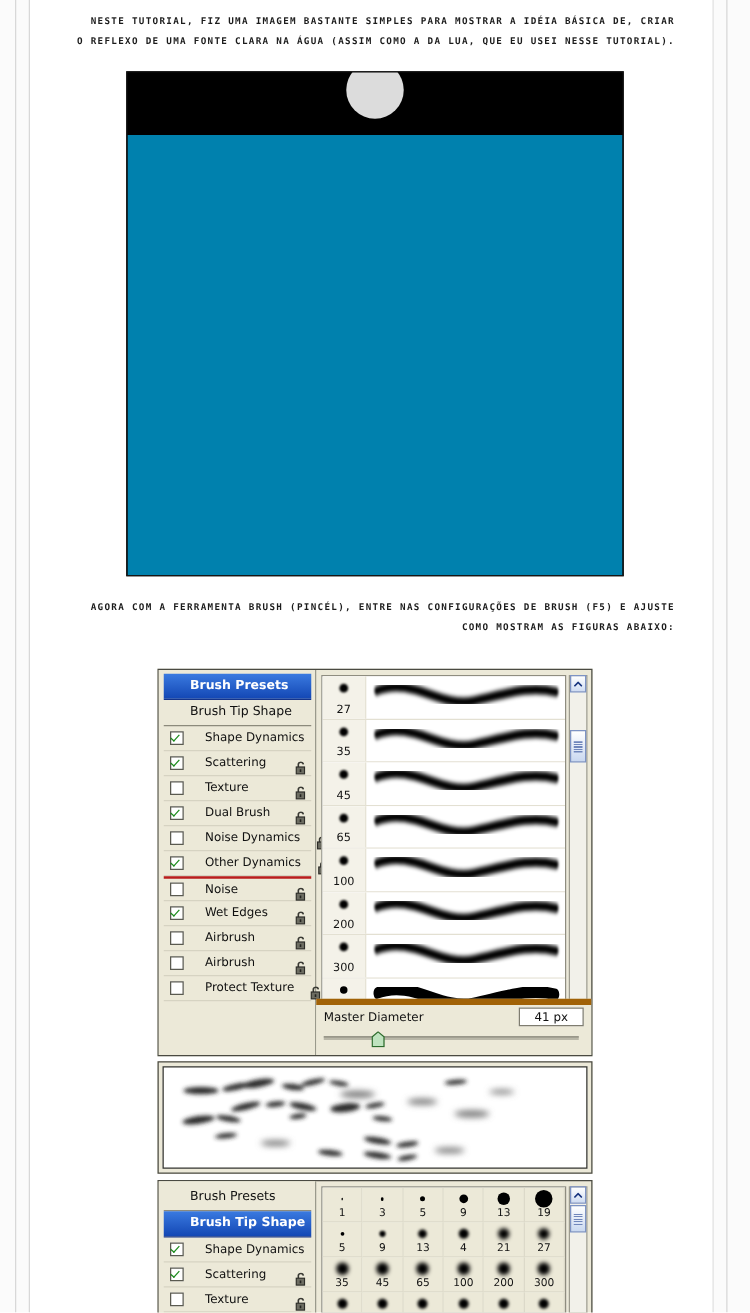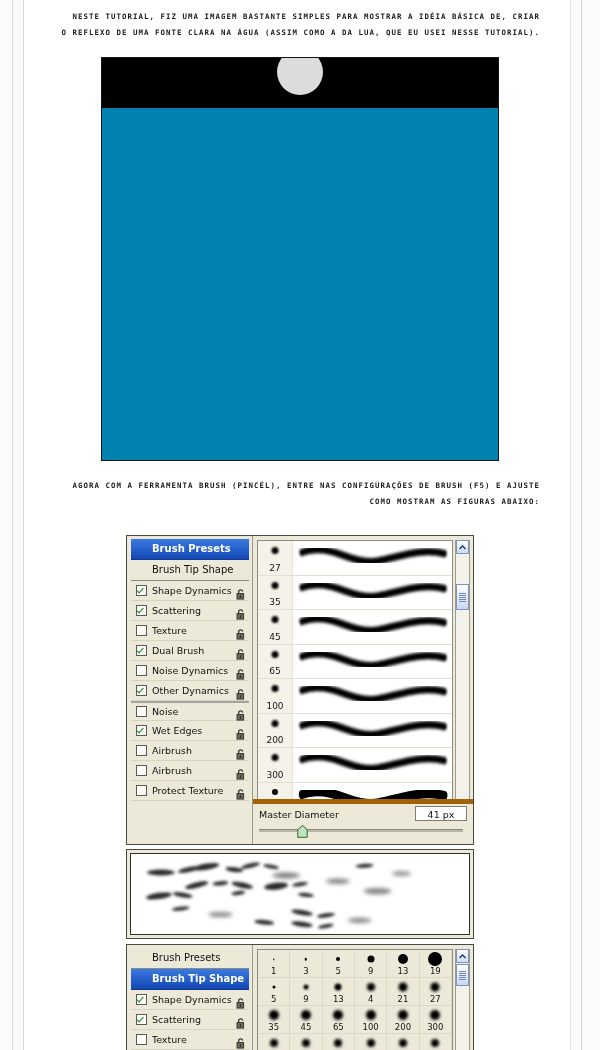--- a/index.html
+++ b/index.html
@@ -139,22 +139,23 @@
   }
   .cat.plain { border-bottom: 1px solid #8c8a7c; }
 
   .opt {
     height: 20px;
     display: flex;
     align-items: center;
     border-bottom: 1px solid #d6d3c2;
     padding-left: 5px;
     box-sizing: border-box;
-  }
-  .opt.group-start { border-top: 2px solid #a3a3a3; }
+    gap: 12px;
+  }
+  .opt.group-start { border-top: 2px solid #b91c1c; }
   .cbox {
     width: 9px; height: 9px;
     border: 1px solid #5a5a50;
     background: #ffffff;
     margin-right: 5px;
     flex: none;
     position: relative;
   }
   .cbox.on::after {
     content: "";

